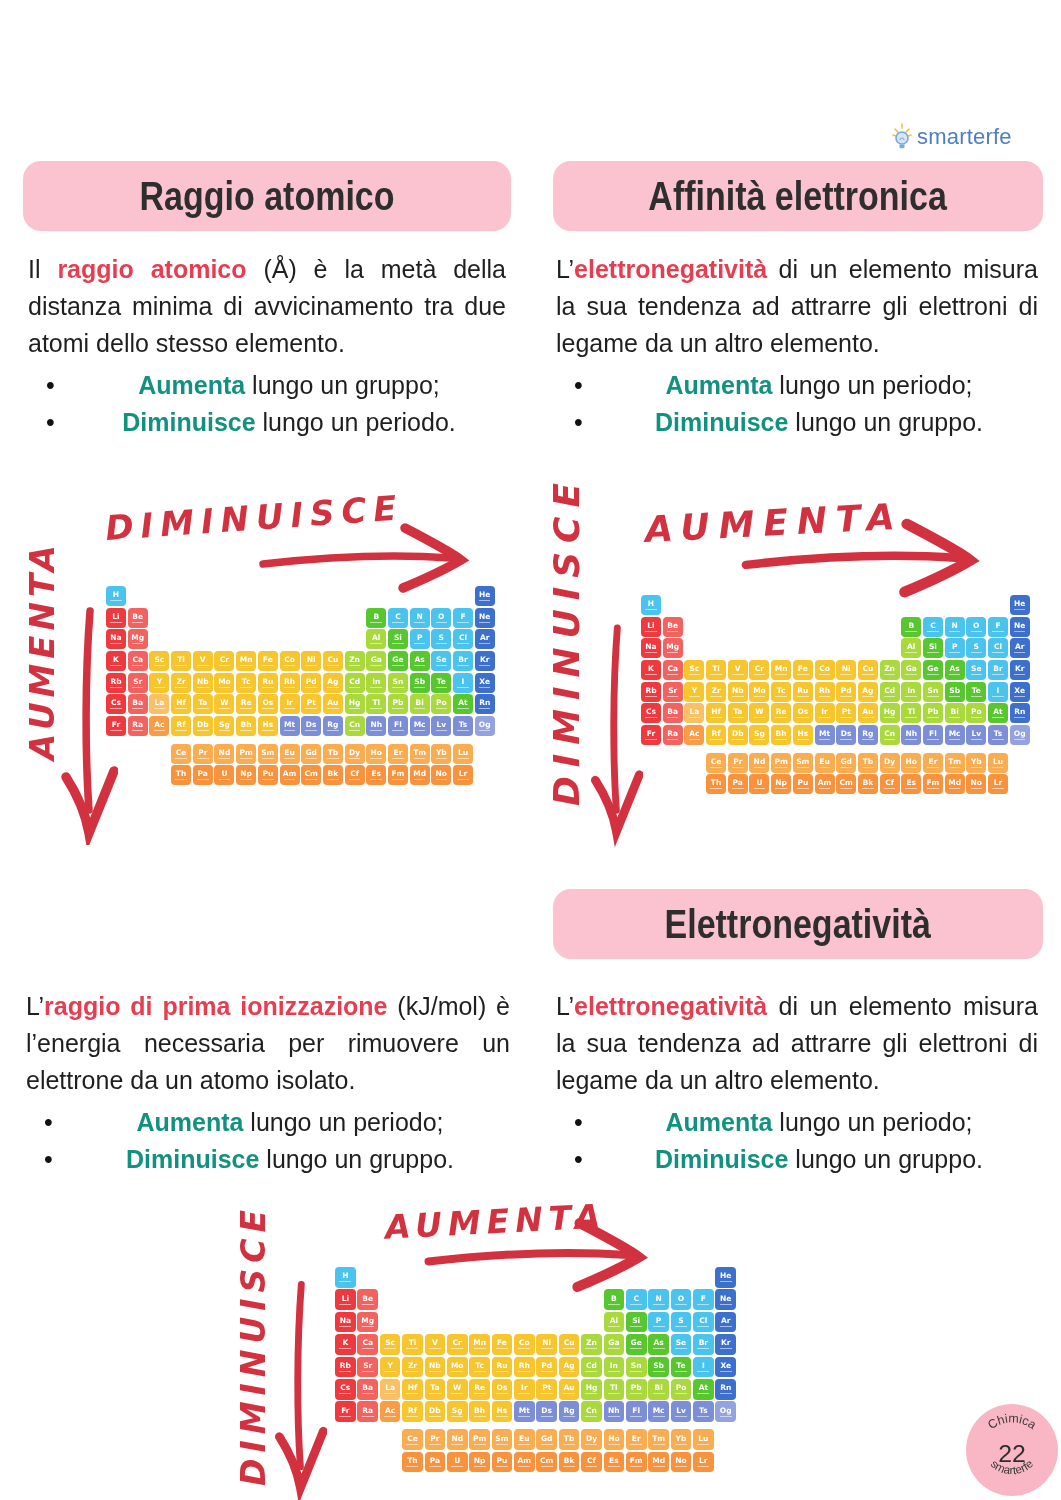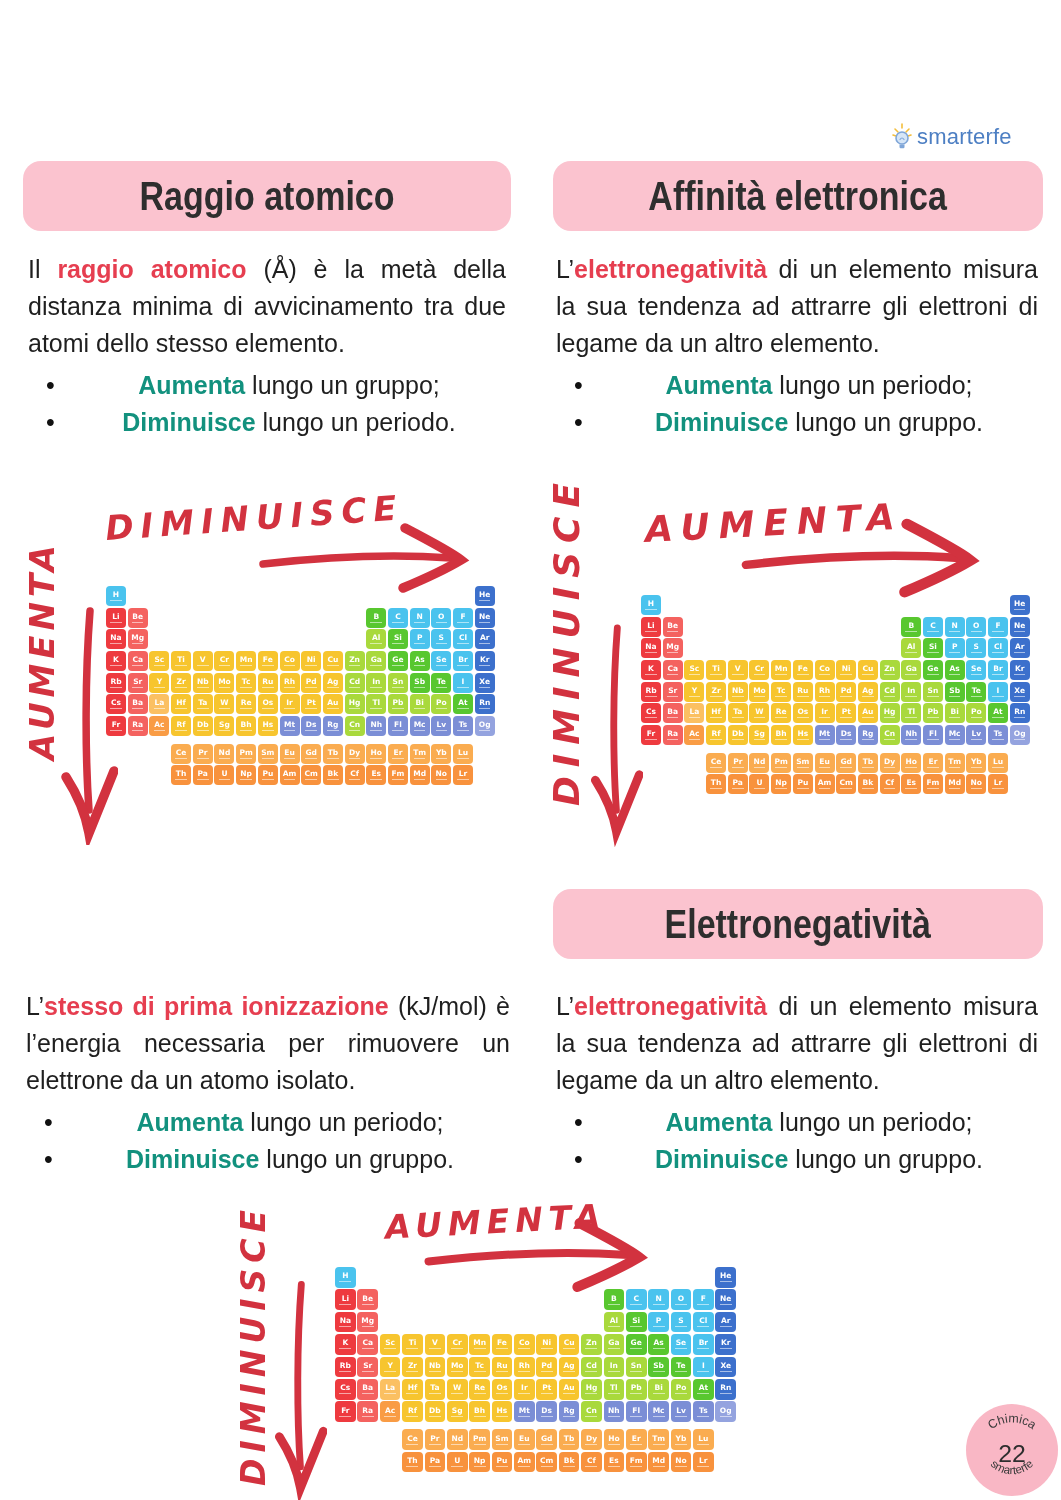--- a/index.html
+++ b/index.html
@@ -95,21 +95,21 @@
 
   <div class="body body-tr">
     <p><span>L’</span><strong class="red-b">elettronegatività</strong><span> di un elemento misura la sua tendenza ad attrarre gli elettroni di legame da un altro elemento.</span></p>
     <ul class="bullets">
       <li><strong class="teal-b">Aumenta</strong><span> lungo un periodo;</span></li>
       <li><strong class="teal-b">Diminuisce</strong><span> lungo un gruppo.</span></li>
     </ul>
   </div>
 
   <div class="body body-bl">
-    <p><span>L’</span><strong class="red-b">stesso di prima ionizzazione</strong><span> (kJ/mol) è l’energia necessaria per rimuovere un elettrone da un atomo isolato.</span></p>
+    <p><span>L’</span><strong class="red-b">raggio di prima ionizzazione</strong><span> (kJ/mol) è l’energia necessaria per rimuovere un elettrone da un atomo isolato.</span></p>
     <ul class="bullets">
       <li><strong class="teal-b">Aumenta</strong><span> lungo un periodo;</span></li>
       <li><strong class="teal-b">Diminuisce</strong><span> lungo un gruppo.</span></li>
     </ul>
   </div>
 
   <div class="body body-br">
     <p><span>L’</span><strong class="red-b">elettronegatività</strong><span> di un elemento misura la sua tendenza ad attrarre gli elettroni di legame da un altro elemento.</span></p>
     <ul class="bullets">
       <li><strong class="teal-b">Aumenta</strong><span> lungo un periodo;</span></li>

